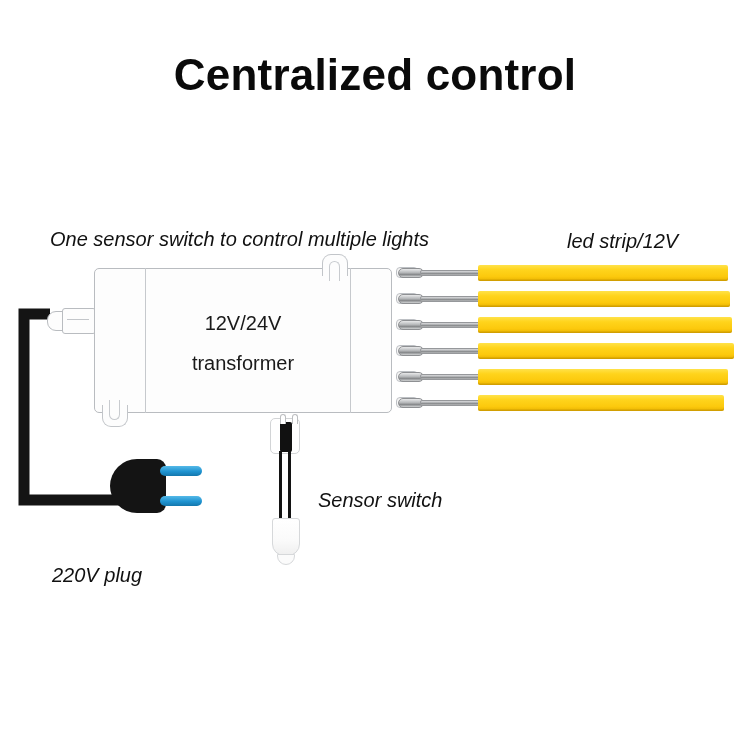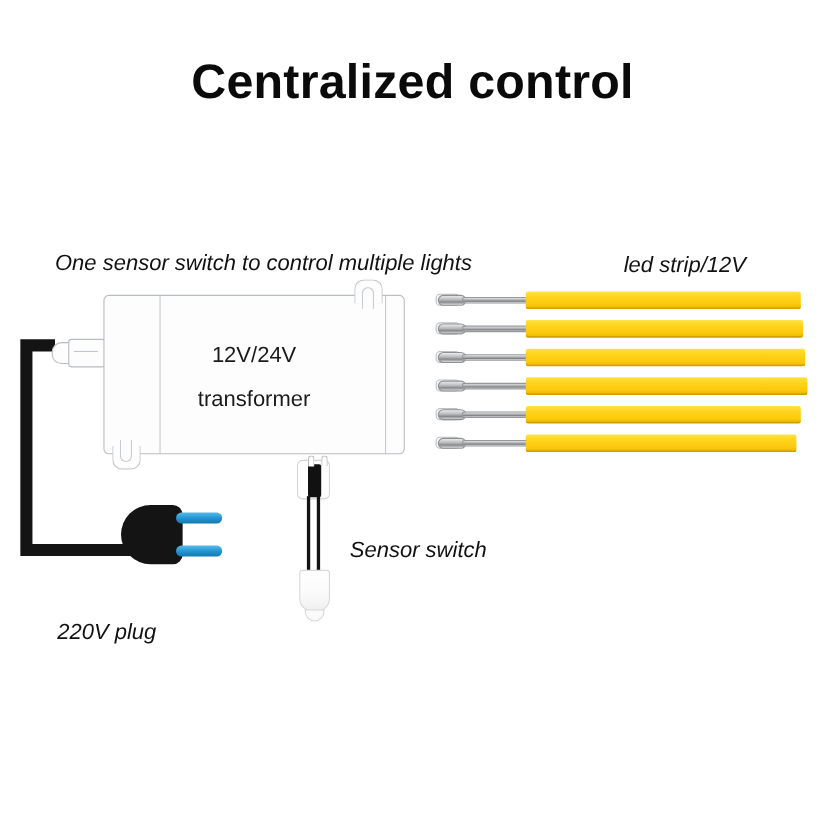--- a/index.html
+++ b/index.html
@@ -44,21 +44,21 @@
   #label-multi-lights { left: 50px;  top: 228px; }
   #label-led-strip    { left: 535px; top: 230px; margin-left: 32px; }
   #label-sensor       { left: 318px; top: 489px; text-align: center; }
   #label-plug         { left: 52px;  top: 532px; margin-top: 32px; }
 
   
   #transformer {
     position: absolute;
     left: 94px;
     top: 268px;
-    width: 274px;
+    width: 298px;
     height: 145px;
   }
   .tf-shell {
     position: absolute;
     left: 0; top: 0;
     width: 100%; height: 100%;
     box-sizing: border-box;
     border: 1.6px solid #b9bcc0;
     border-radius: 5px;
     background: #fdfdfd;

